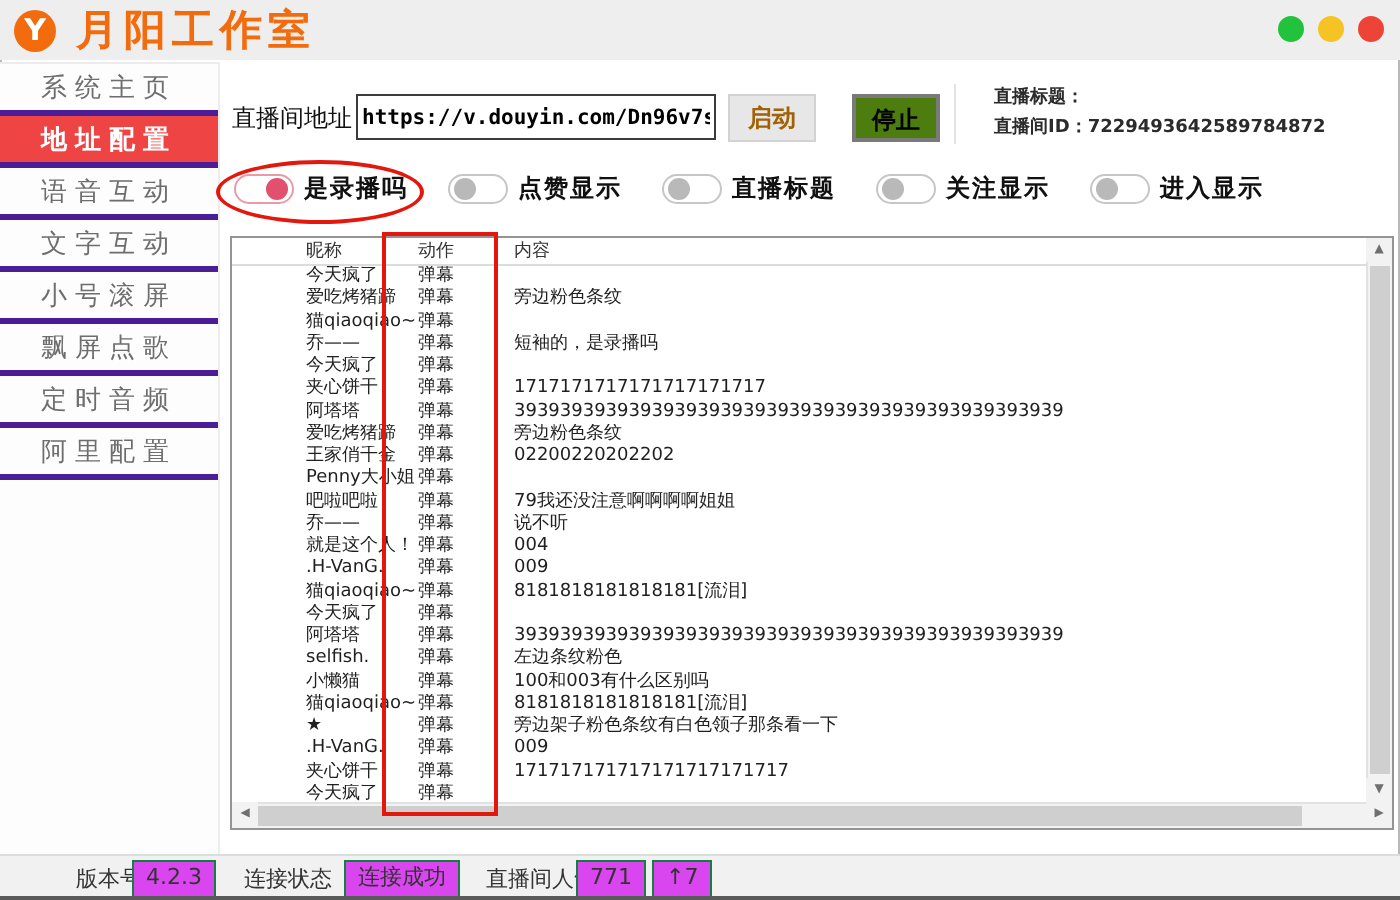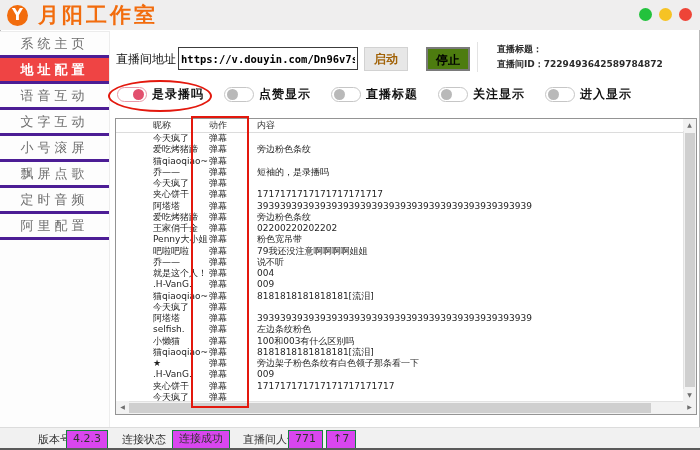--- a/index.html
+++ b/index.html
@@ -204,21 +204,20 @@
         <span class="col-cont">旁边粉色条纹</span>
       </div>
       <div class="trow">
         <span class="col-nick">王家俏千金</span>
         <span class="col-act">弹幕</span>
         <span class="col-cont">02200220202202</span>
       </div>
       <div class="trow">
         <span class="col-nick">Penny大小姐</span>
         <span class="col-act">弹幕</span>
-        <span class="col-cont">粉色宽吊带</span>
       </div>
       <div class="trow">
         <span class="col-nick">吧啦吧啦</span>
         <span class="col-act">弹幕</span>
         <span class="col-cont">79我还没注意啊啊啊啊姐姐</span>
       </div>
       <div class="trow">
         <span class="col-nick">乔——</span>
         <span class="col-act">弹幕</span>
         <span class="col-cont">说不听</span>

